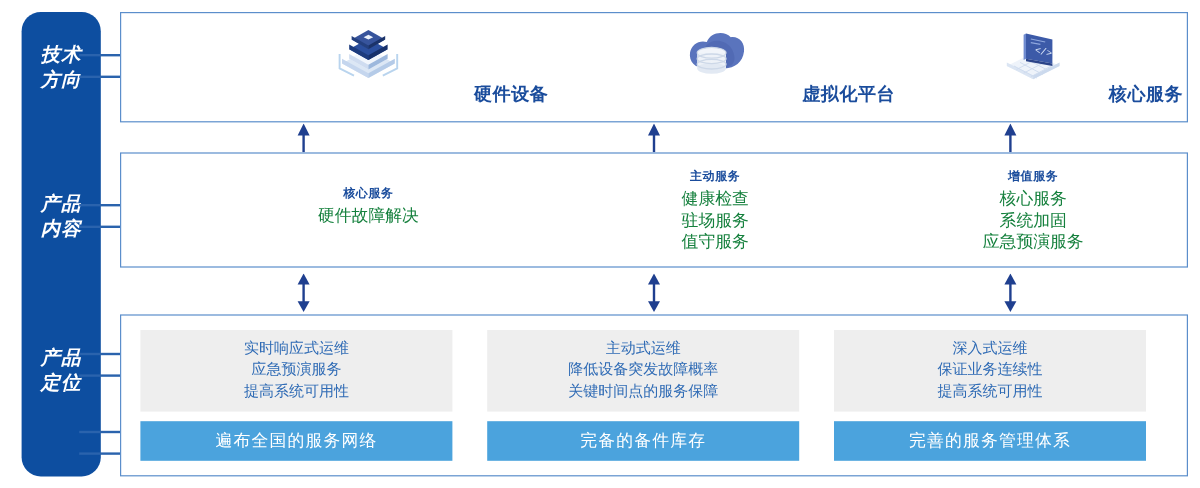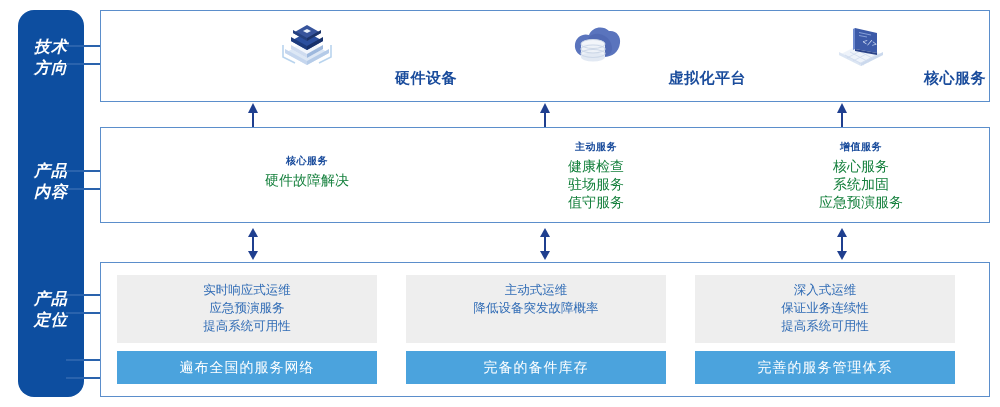--- a/index.html
+++ b/index.html
@@ -324,20 +324,21 @@
         <div class="gray-line">应急预演服务</div>
         <div class="gray-line">提高系统可用性</div>
       </div>
       <div class="blue-bar">遍布全国的服务网络</div>
     </div>
 
     <div class="bottom-col" style="left:305px;">
       <div class="gray-card">
         <div class="gray-line">主动式运维</div>
         <div class="gray-line">降低设备突发故障概率</div>
+        <div class="gray-line">关键时间点的服务保障</div>
       </div>
       <div class="blue-bar">完备的备件库存</div>
     </div>
 
     <div class="bottom-col" style="left:594px;">
       <div class="gray-card">
         <div class="gray-line">深入式运维</div>
         <div class="gray-line">保证业务连续性</div>
         <div class="gray-line">提高系统可用性</div>
       </div>

